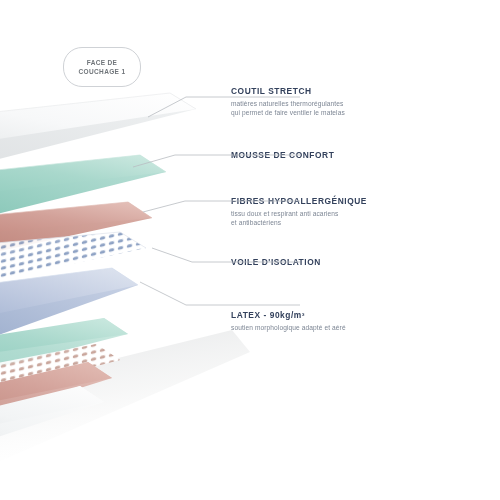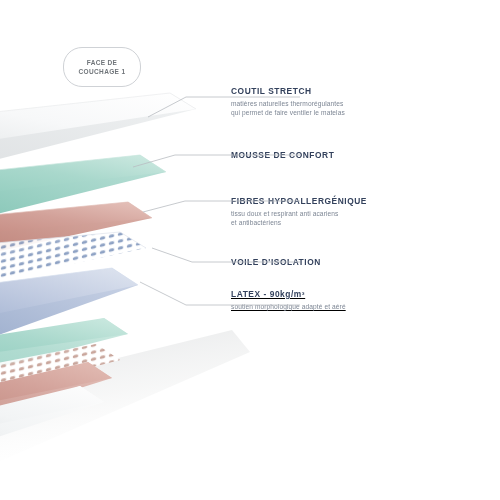--- a/index.html
+++ b/index.html
@@ -240,20 +240,20 @@
     <div class="desc">
       <div>tissu doux et respirant anti acariens</div>
       <div>et antibactériens</div>
     </div>
   </div>
 
   <div class="label" style="top:257px;">
     <div class="title">VOILE D'ISOLATION</div>
   </div>
 
-  <div class="label" style="top:289px;text-decoration:underline;">
+  <div class="label" style="top:310px;">
     <div class="title">LATEX - 90kg/m³</div>
     <div class="desc">
       <div>soutien morphologique adapté et aéré</div>
     </div>
   </div>
 
 </div>
 
 </body></html>

